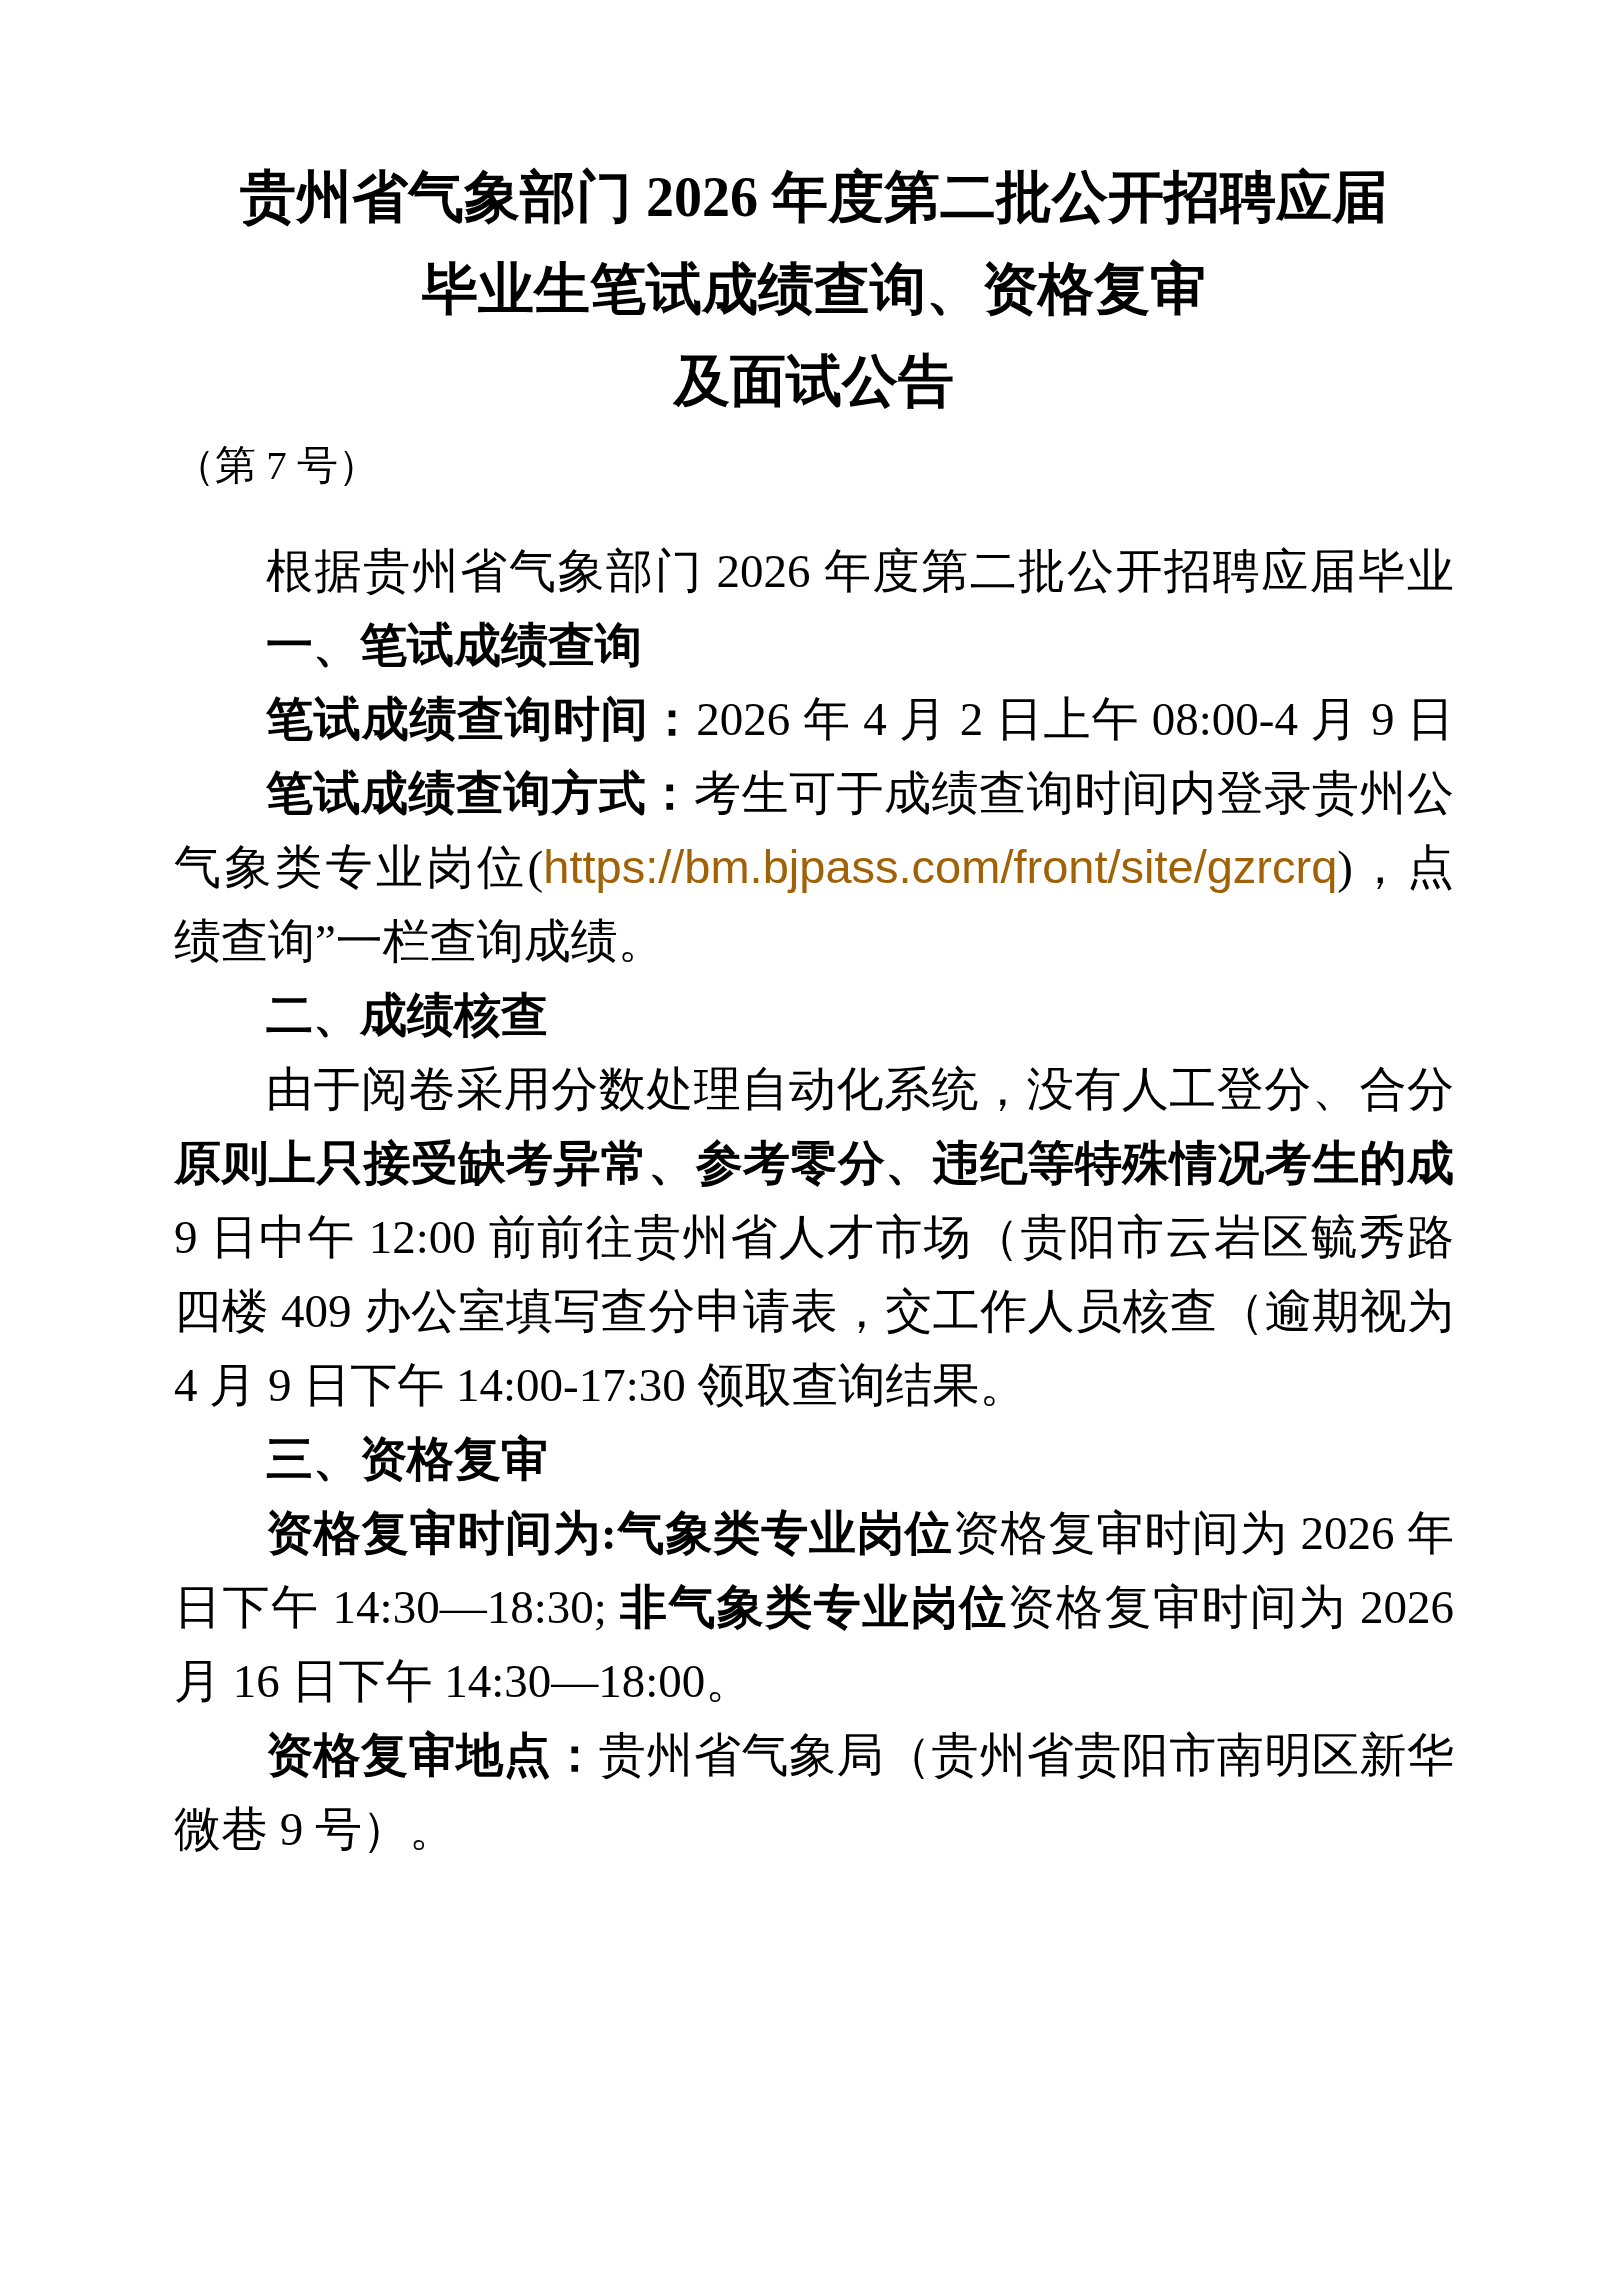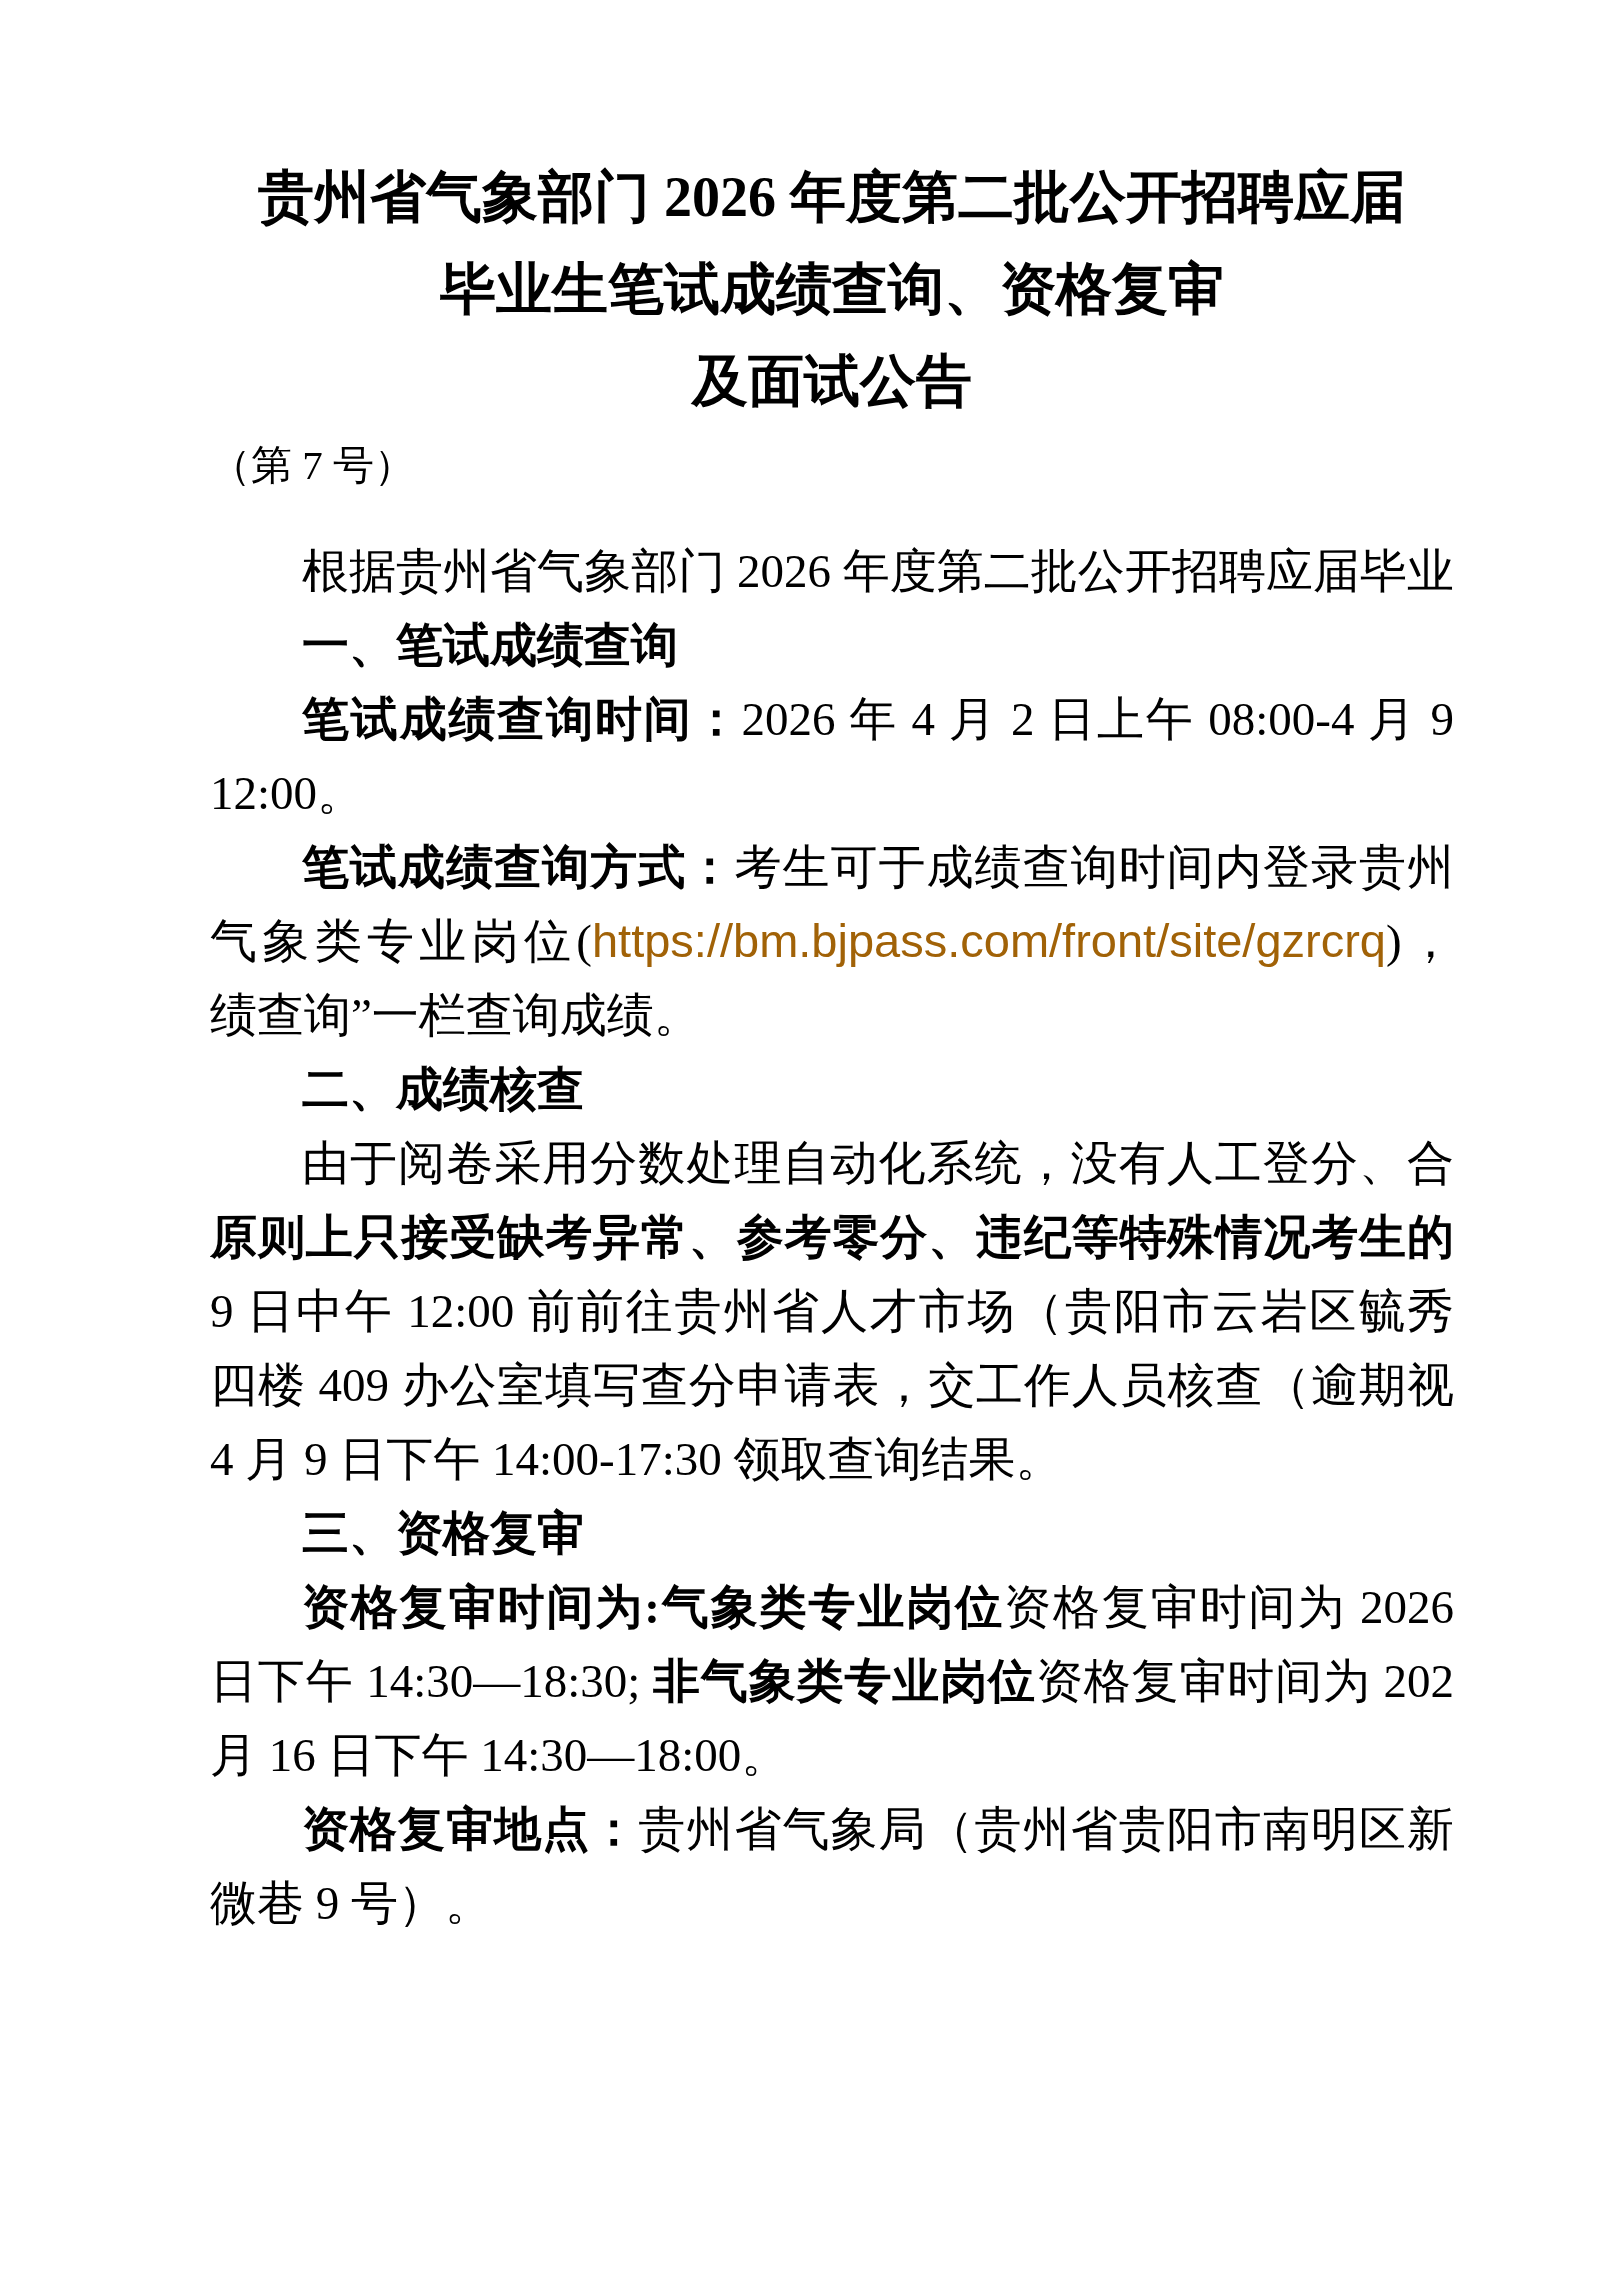--- a/index.html
+++ b/index.html
@@ -11,21 +11,20 @@
     position: relative;
     width: 1623px;
     height: 2295px;
     background: #ffffff;
     color: #000000;
     font-family: "Liberation Serif", "DejaVu Serif", serif;
     overflow: hidden;
   }
   .content {
     padding: 151px 169px 0 174px; 
-    margin-left: 36px;
   }
   .title-block { text-align: center; }
   .title-line {
     font-size: 56px;
     font-weight: bold;
     line-height: 92px;
     text-align: center;
     white-space: nowrap;
   }
   .subtitle {
@@ -68,21 +67,20 @@
       <div class="title-line">毕业生笔试成绩查询、资格复审</div>
       <div class="title-line">及面试公告</div>
     </div>
 
     <div class="subtitle">（第 7 号）</div>
 
     <div class="body-block">
         <div class="line indent just"><span>根据贵州省气象部门 2026 年度第二批公开招聘应届毕业生公</span></div>
         <div class="line indent"><span class="b">一、笔试成绩查询</span></div>
         <div class="line indent just"><span class="b">笔试成绩查询时间：</span><span>2026 年 4 月 2 日上午 08:00-4 月 9 日上午</span></div>
-        <div class="line"><span>12:00。</span></div>
         <div class="line indent just"><span class="b">笔试成绩查询方式：</span><span>考生可于成绩查询时间内登录贵州公开招</span></div>
         <div class="line just"><span>气象类专业岗位(</span><a class="url" style="color: #a16207;">https://bm.bjpass.com/front/site/gzrcrq</a><span>)，点击“成</span></div>
         <div class="line"><span>绩查询”一栏查询成绩。</span></div>
         <div class="line indent"><span class="b">二、成绩核查</span></div>
         <div class="line indent just"><span>由于阅卷采用分数处理自动化系统，没有人工登分、合分过程，</span></div>
         <div class="line just"><span class="b">原则上只接受缺考异常、参考零分、违纪等特殊情况考生的成绩核</span></div>
         <div class="line just"><span>9 日中午 12:00 前前往贵州省人才市场（贵阳市云岩区毓秀路 25 号）</span></div>
         <div class="line just"><span>四楼 409 办公室填写查分申请表，交工作人员核查（逾期视为无），</span></div>
         <div class="line"><span>4 月 9 日下午 14:00-17:30 领取查询结果。</span></div>
         <div class="line indent"><span class="b">三、资格复审</span></div>

